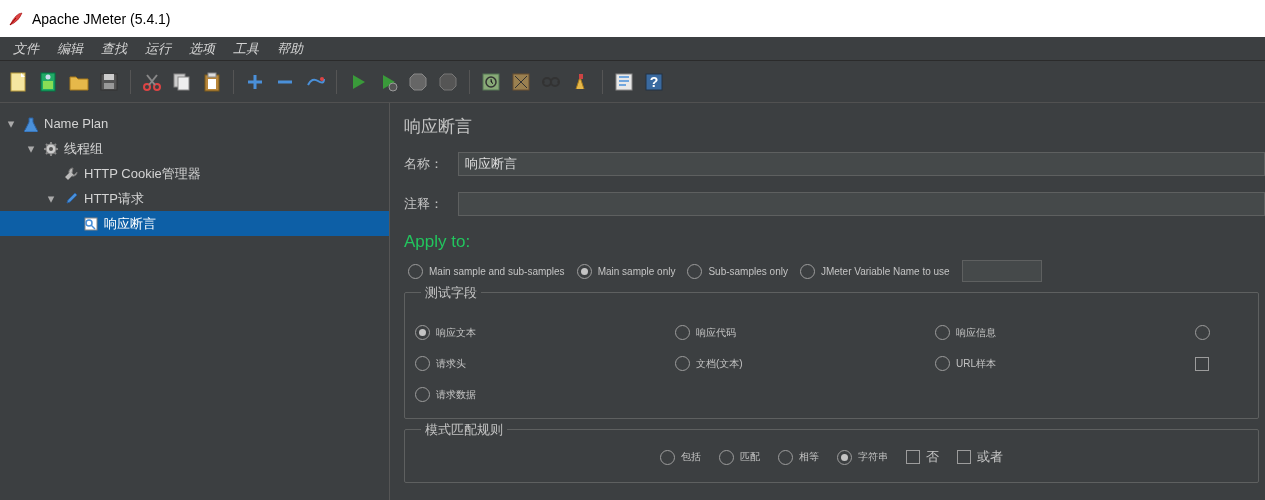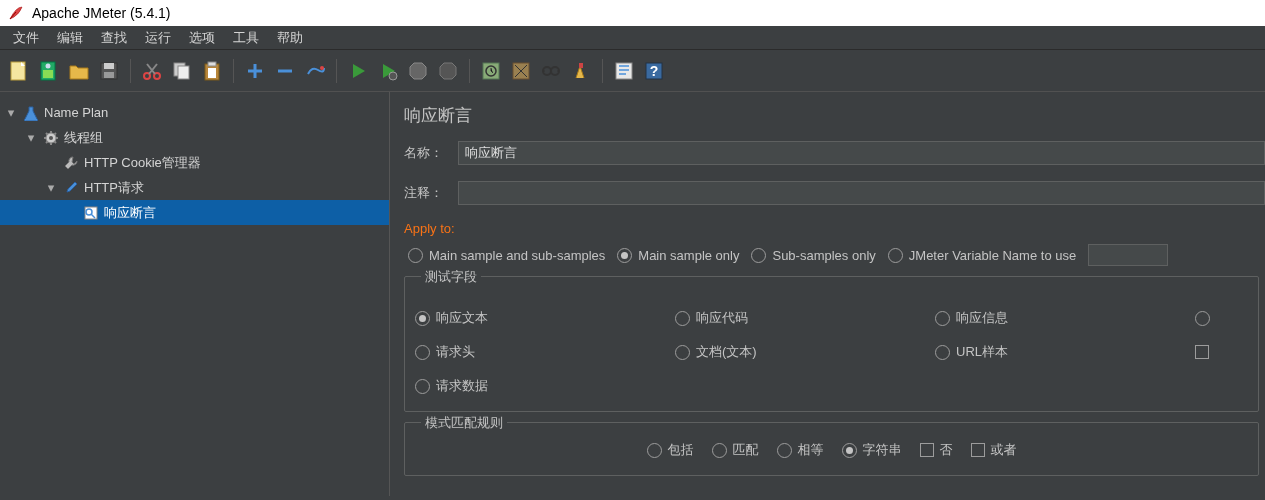--- a/index.html
+++ b/index.html
@@ -1,40 +1,40 @@
 <!DOCTYPE html>
 <html><head>
 <meta charset="utf-8">
 <style>
 * { margin:0; padding:0; box-sizing:border-box; font-family:"Microsoft YaHei",Arial,sans-serif; }
 body { background:#3c3f41; color:#bbbbbb; font-size:13px; width:1265px; height:500px; overflow:hidden; }
-.titlebar { background:#ffffff; color:#000; height:26px; display:flex; align-items:center; padding:8px 8px; gap:8px; }
+.titlebar { background:#ffffff; color:#000; height:37px; display:flex; align-items:center; padding:8px 8px; gap:8px; }
 .feather { width:16px; height:16px; }
 .titlebar-title { font-size:14px; }
-.menubar { background:#3c3f41; height:24px; display:flex; align-items:center; padding:0 4px; gap:0; border-bottom:1px solid #2b2b2b; }
+.menubar { background:#3c3f41; height:24px; display:flex; align-items:center; padding:0 4px; gap:0; border-bottom:1px solid #2b2b2b;font-style:italic; }
 .menubar span { padding:2px 9px; cursor:default; color:#d4d4d4; }
 .toolbar { background:#3c3f41; height:42px; display:flex; align-items:center; padding:4px 6px; gap:4px; border-bottom:1px solid #515151; }
 .tb-btn { width:26px; height:26px; display:flex; align-items:center; justify-content:center; cursor:default; }
 .tb-sep { width:1px; height:24px; background:#555; margin:0 4px; }
 .main { display:flex; height:calc(500px - 30px - 24px - 42px); }
 .tree { width:390px; background:#3c3f41; border-right:1px solid #555; padding-top:8px; overflow:hidden; position:relative; }
 .tree-row { display:flex; align-items:center; height:25px; padding-left:0; color:#d4d4d4; white-space:nowrap; }
 .tree-row.selected { background:#0d5fa6; color:#fff; }
 .tree-toggle { width:14px; display:inline-flex; justify-content:center; color:#aaa; }
 .tree-icon { width:18px; height:18px; display:inline-flex; align-items:center; justify-content:center; margin:0 4px; }
 .indent { display:inline-block; }
 .drag-dots { position:absolute; left:388px; top:320px; color:#777; font-size:10px; letter-spacing:2px; }
 .panel { flex:1; background:#3c3f41; padding:12px 0 0 14px; overflow:hidden; }
 .panel-title { font-size:17px; color:#c4c4c4; margin-bottom:14px; }
 .form-row { display:flex; align-items:center; margin-bottom:16px; }
 .form-label { width:54px; color:#c4c4c4; font-size:13px; }
 .form-input { flex:1; height:24px; background:#45494a; border:1px solid #5e6060; color:#ddd; padding:0 6px; font-size:13px; }
-.section-label { color:#f97316; font-size:13px; margin:6px 0 8px 0; }
+.section-label { color:#22c55e; font-size:17px; margin:6px 0 8px 0; }
 .radio-row { display:flex; align-items:center; gap:12px; margin-left:4px; margin-bottom:10px; flex-wrap:nowrap; }
-.radio { display:flex; align-items:center; gap:6px; color:#c4c4c4; font-size:13px; }
+.radio { display:flex; align-items:center; gap:6px; color:#c4c4c4; font-size:10px; }
 .radio .circle { width:15px; height:15px; border:1.5px solid #9c9c9c; border-radius:50%; display:flex; align-items:center; justify-content:center; }
 .radio.checked .circle::after { content:""; width:7px; height:7px; background:#c4c4c4; border-radius:50%; }
 .checkbox { display:flex; align-items:center; gap:6px; color:#c4c4c4; font-size:13px; }
 .checkbox .box { width:14px; height:14px; border:1.5px solid #9c9c9c; }
 .fieldset { border:1px solid #5e6060; border-radius:2px; padding:14px 10px 16px 10px; margin:6px 6px 10px 0; position:relative; }
 .fieldset-legend { position:absolute; top:-9px; left:16px; background:#3c3f41; padding:0 4px; color:#c4c4c4; font-size:13px; }
 .test-grid { display:grid; grid-template-columns:260px 260px 260px 1fr; row-gap:16px; margin-top:18px; }
 .var-input { width:80px; height:22px; background:#45494a; border:1px solid #5e6060; }
 .match-row { display:flex; justify-content:center; gap:18px; margin-top:4px; }
 svg { display:block; }

